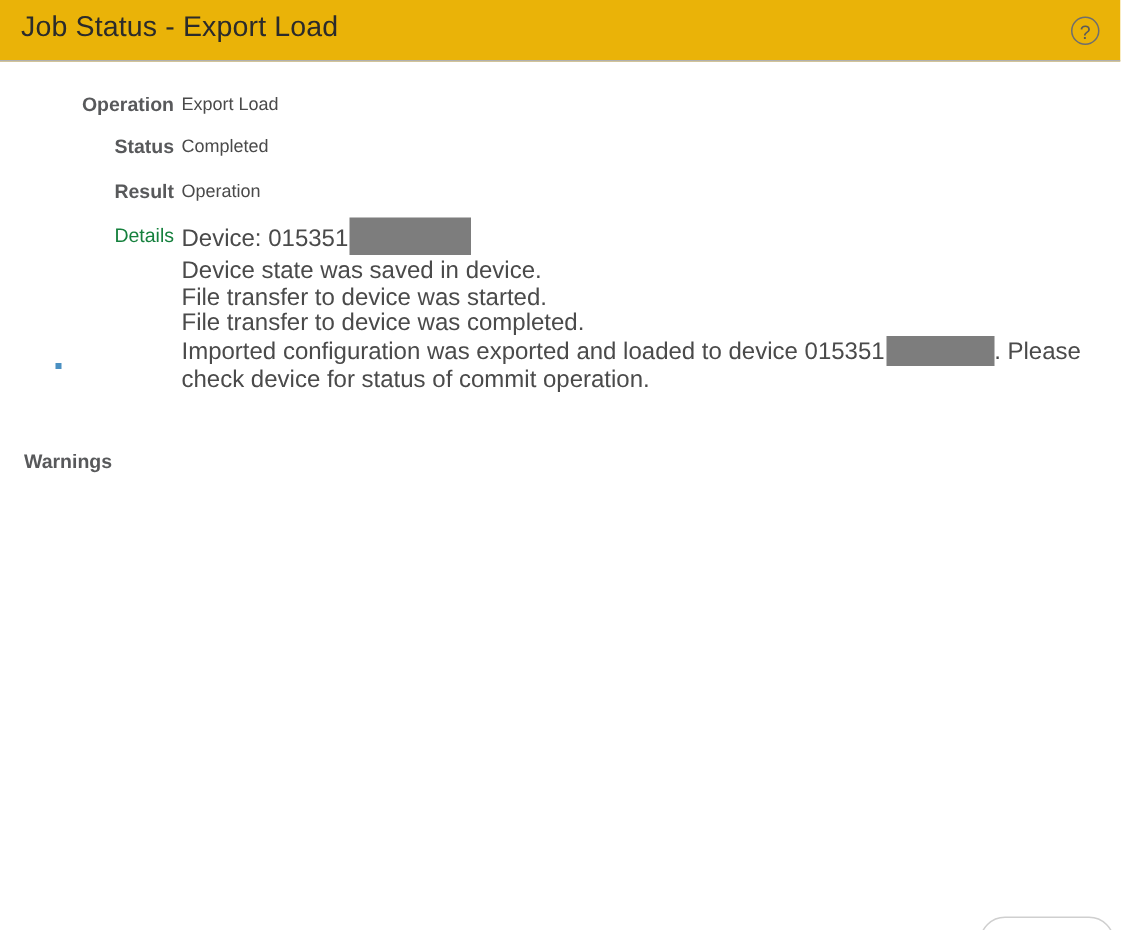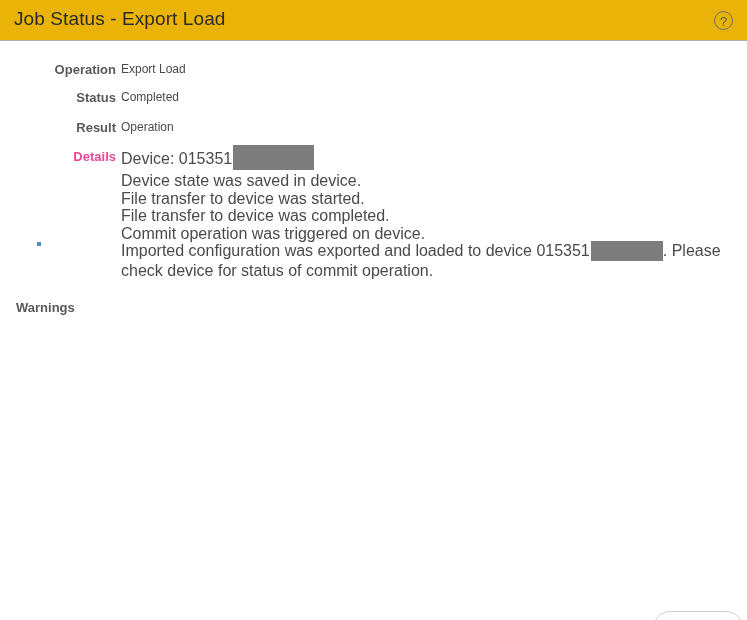--- a/index.html
+++ b/index.html
@@ -87,22 +87,22 @@
   #row-result    { top: 78px; }
 
   
   #details-label {
     position: absolute;
     left: 0;
     top: 107px;
     width: 100px;
     text-align: right;
     font-size: 13px;
-    font-weight: bold;
-    color: #ec4899;
+    font-weight: normal;
+    color: #15803d;
   }
   #details-lines {
     position: absolute;
     left: 105px;
     top: 105px;
     width: 625px;
     font-size: 16px;
     color: #4a4a4a;
     line-height: 17.6px;
   }
@@ -202,20 +202,19 @@
     <span class="field-label">Result</span>
     <span class="field-value">Operation</span>
   </div>
 
   <div id="details-label">Details</div>
   <div id="details-lines">
     <div class="detail-line"><span>Device: 015351</span><span class="redaction" id="redaction-device-1"></span></div>
     <div class="detail-line">Device state was saved in device.</div>
     <div class="detail-line">File transfer to device was started.</div>
     <div class="detail-line">File transfer to device was completed.</div>
-    <div class="detail-line">Commit operation was triggered on device.</div>
     <div class="detail-paragraph"><span>Imported configuration was exported and loaded to device 015351</span><span class="redaction" id="redaction-device-2"></span><span>. Please check device for status of commit operation.</span></div>
   </div>
 
   <div id="warnings-label">Warnings</div>
 
   <button id="close-button">Close</button>
 </div>
 
 </body></html>

